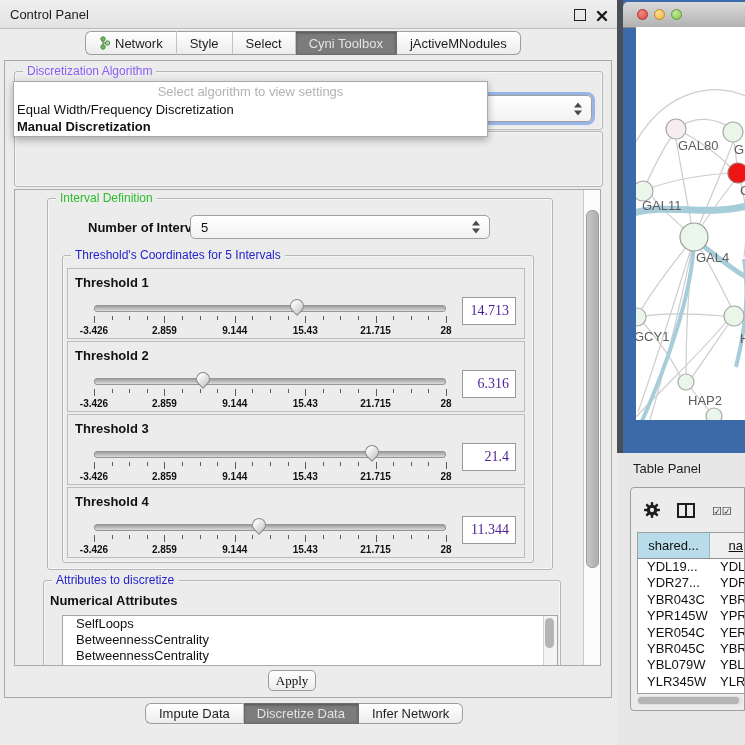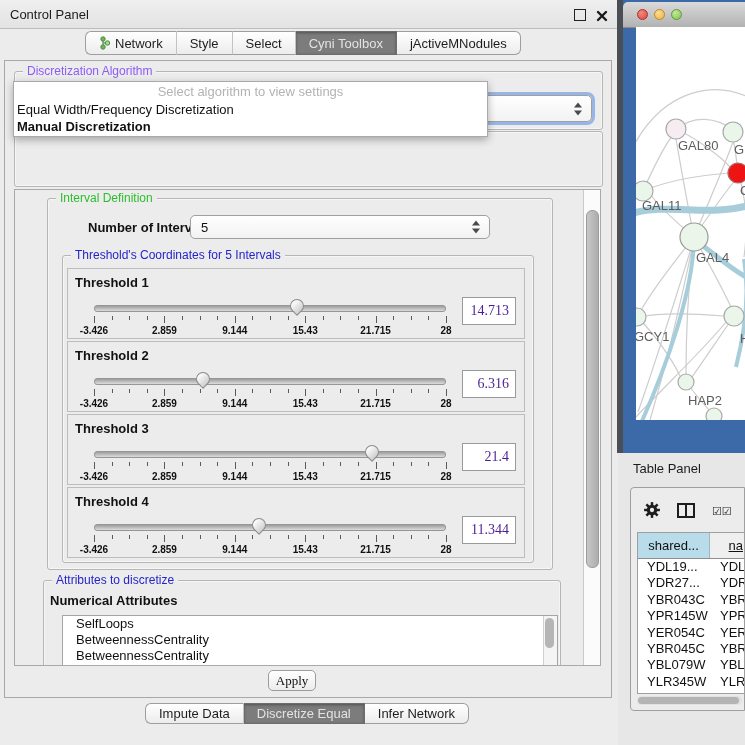--- a/index.html
+++ b/index.html
@@ -340,21 +340,21 @@
       </div>
 
     </div>
 
     <button class="apply-btn">Apply</button>
     <div class="tabbar bottom" id="bottom-tabs">
         <div class="tab">
           <span>Impute Data</span>
         </div>
         <div class="tab sel">
-          <span>Discretize Equal</span>
+          <span>Discretize Data</span>
         </div>
         <div class="tab">
           <span>Infer Network</span>
         </div>
       </div>
   </div>
 
   <div class="popup">
     <div class="popup-placeholder">Select algorithm to view settings</div>
     <div class="popup-item">Equal Width/Frequency Discretization</div>

